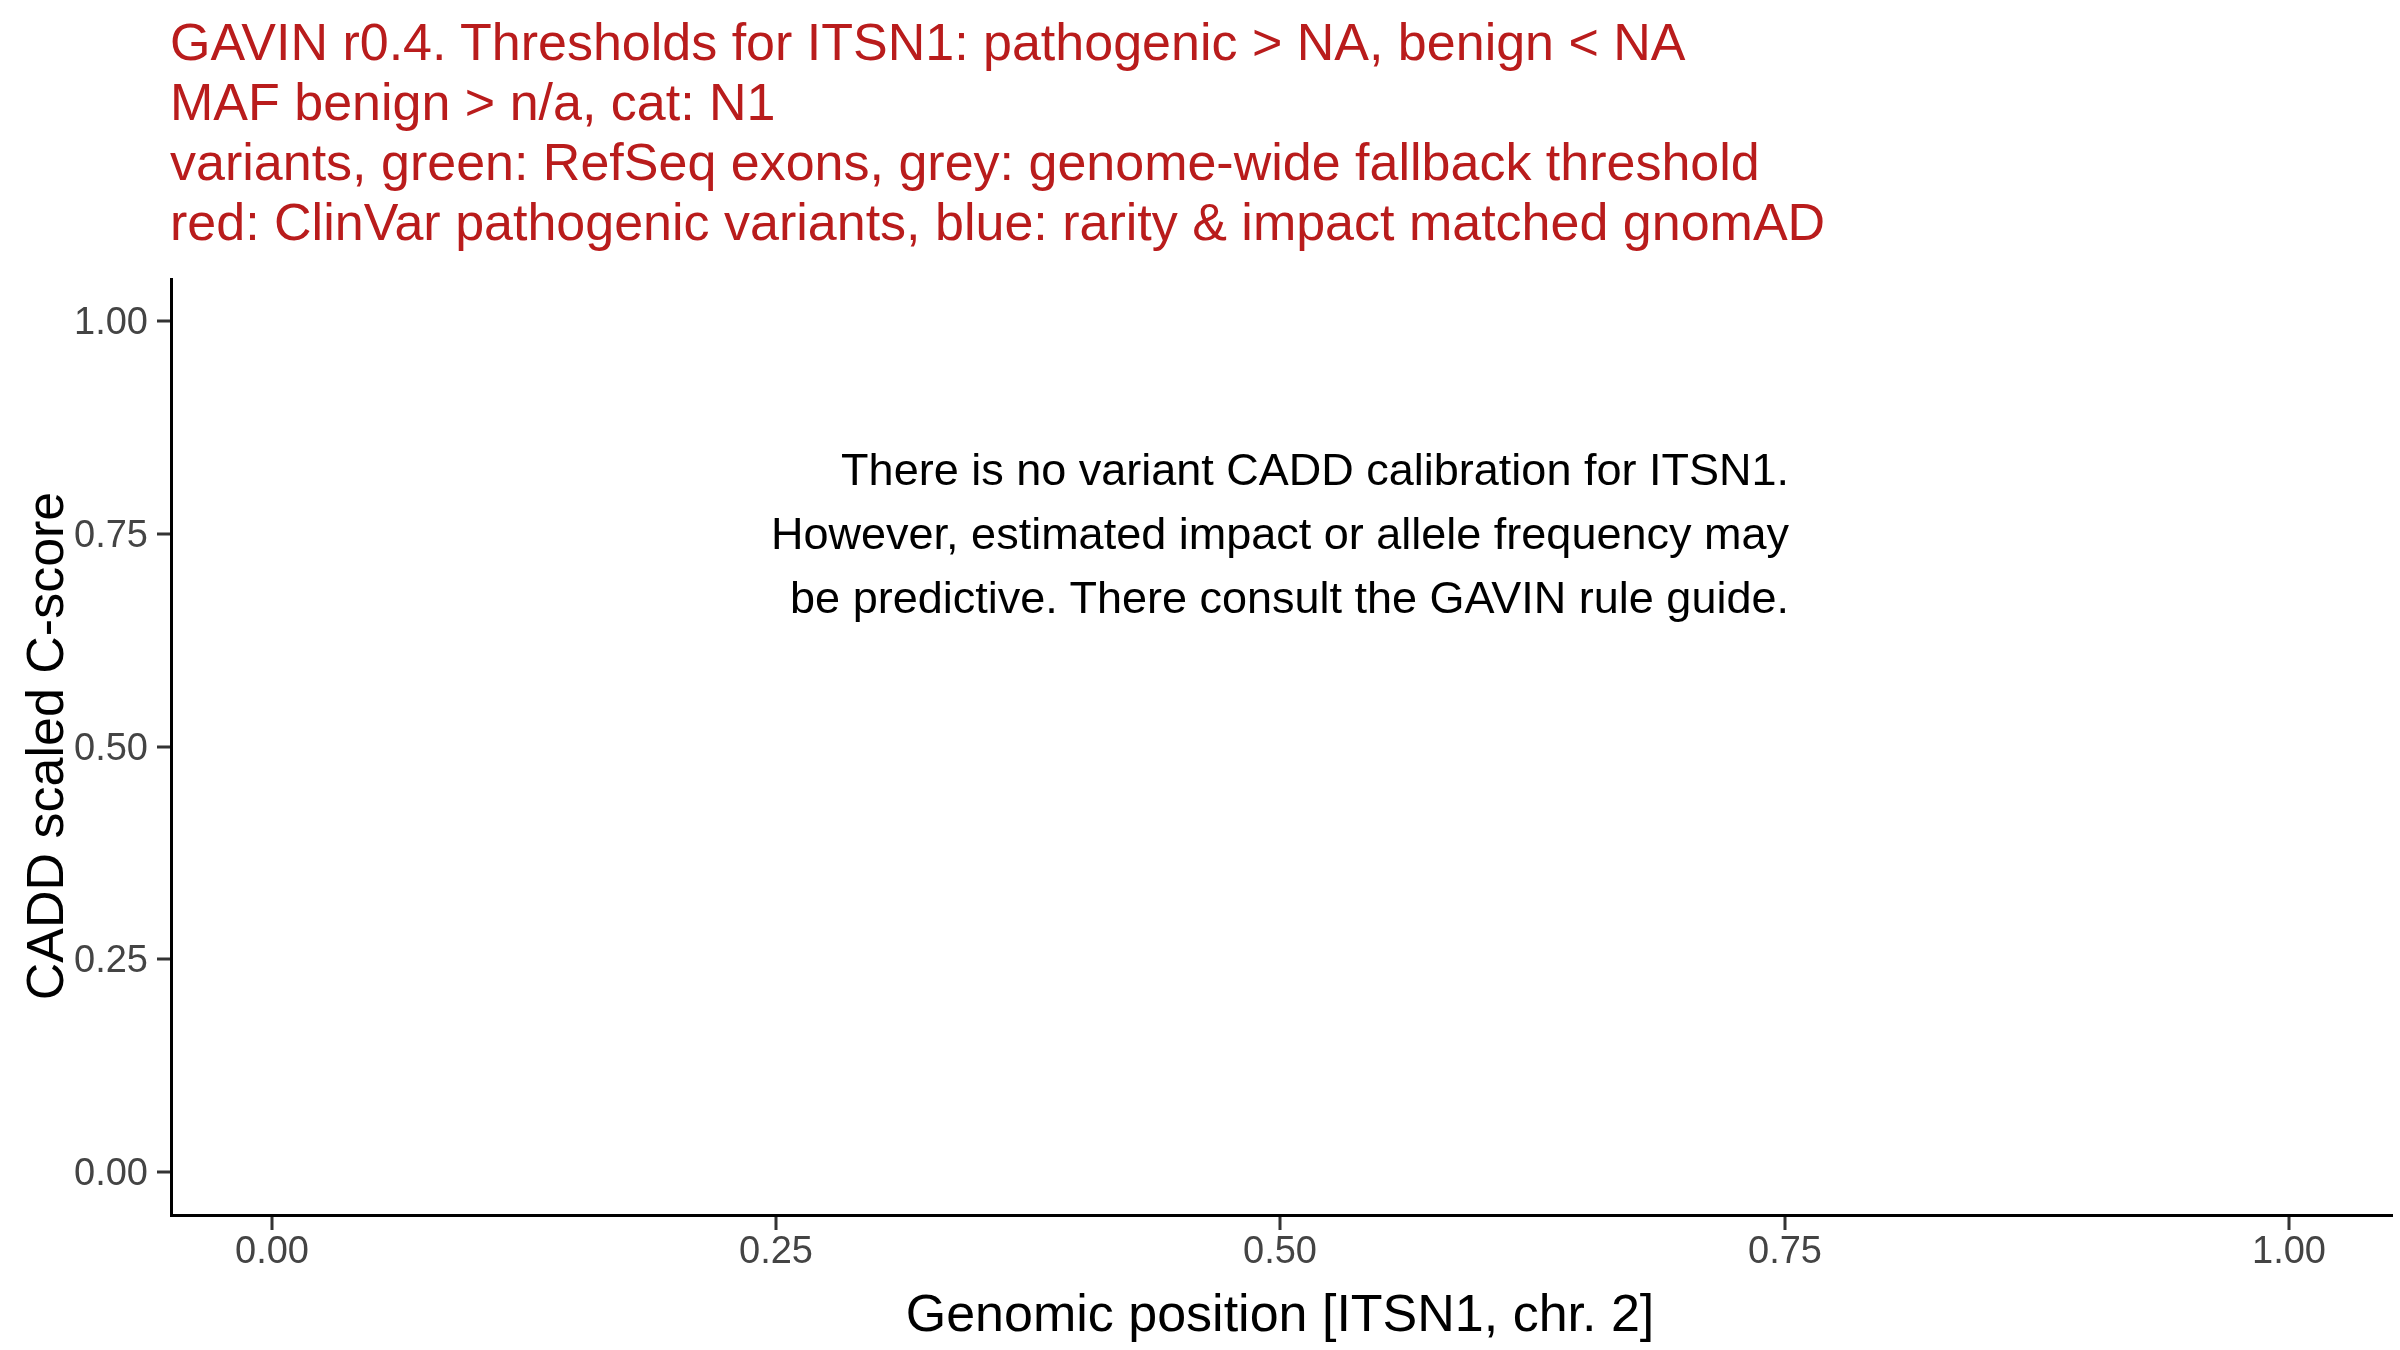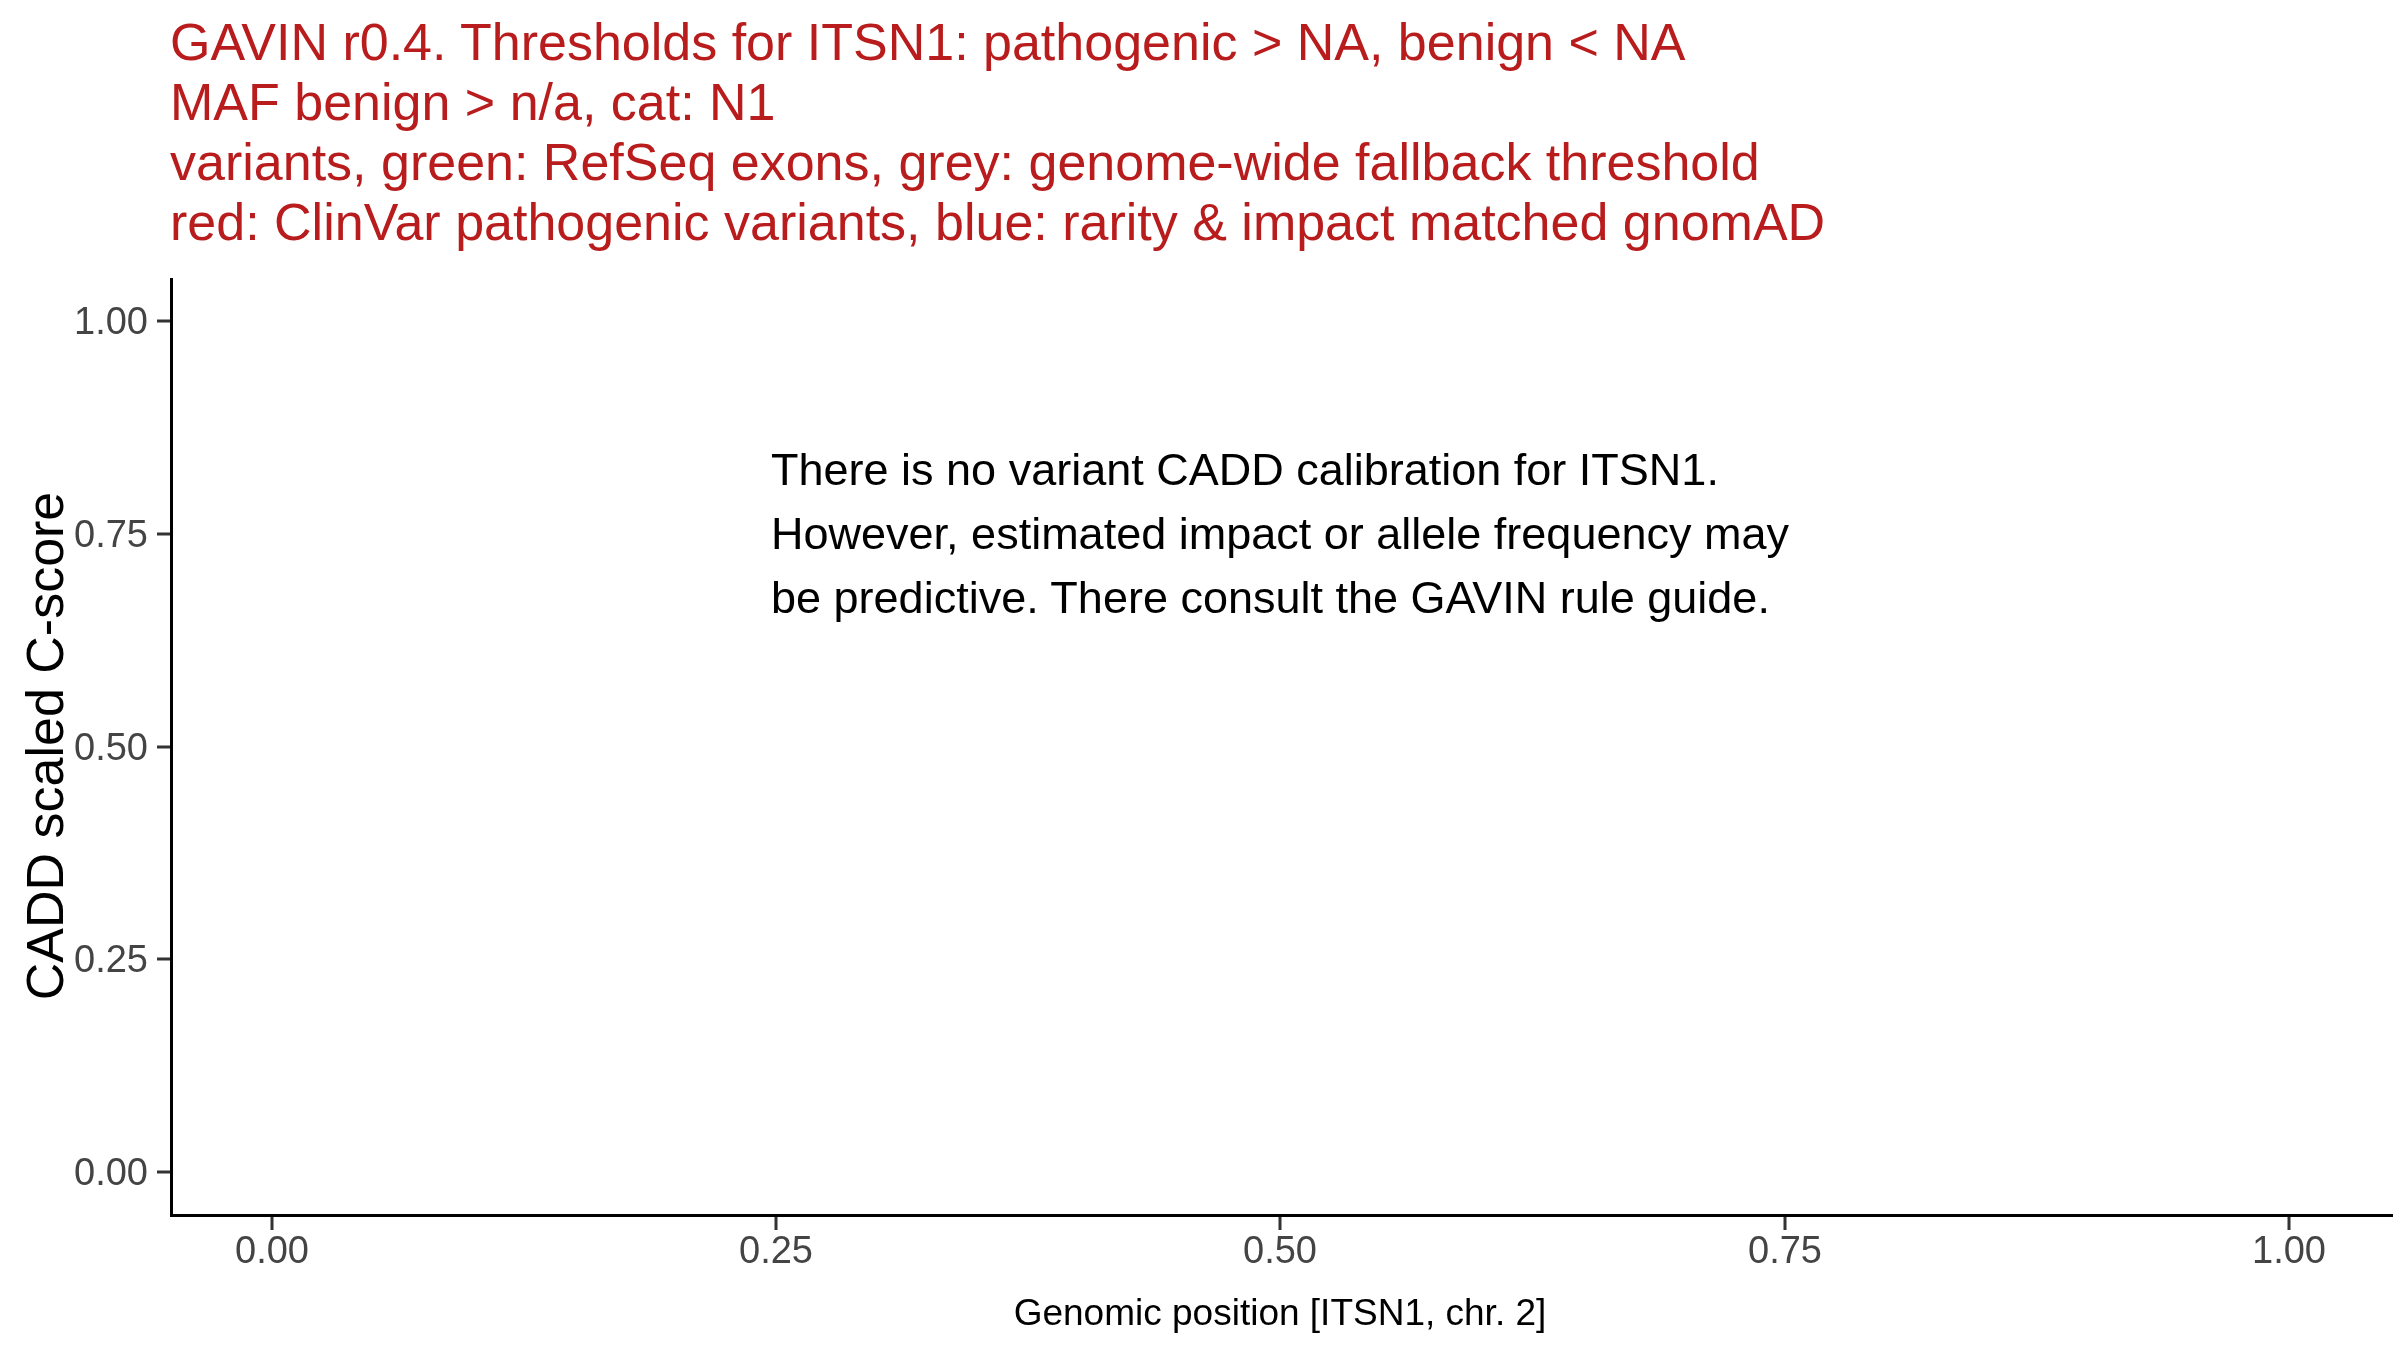--- a/index.html
+++ b/index.html
@@ -35,21 +35,21 @@
     background: #ffffff;
     box-sizing: content-box;
   }
 
   
   .annotation {
     position: absolute;
     left: 1280px;
     top: 534px;
     transform: translate(-50%, -50%);
-    text-align: left;
+    text-align: right;
     font-size: 45px;
     line-height: 64px;
     color: #000000;
     white-space: nowrap;
   }
 
   
   .y-tick-mark {
     position: absolute;
     left: 157px;
@@ -82,21 +82,21 @@
     color: #444444;
     transform: translate(-50%, -50%);
   }
 
   
   .x-axis-title {
     position: absolute;
     left: 1280px;
     top: 1313px;
     transform: translate(-50%, -50%);
-    font-size: 37px;
+    font-size: 52px;
     color: #000000;
     white-space: nowrap;
   }
   .y-axis-title {
     position: absolute;
     left: 45px;
     top: 746px;
     transform: translate(-50%, -50%) rotate(-90deg);
     font-size: 52px;
     color: #000000;

